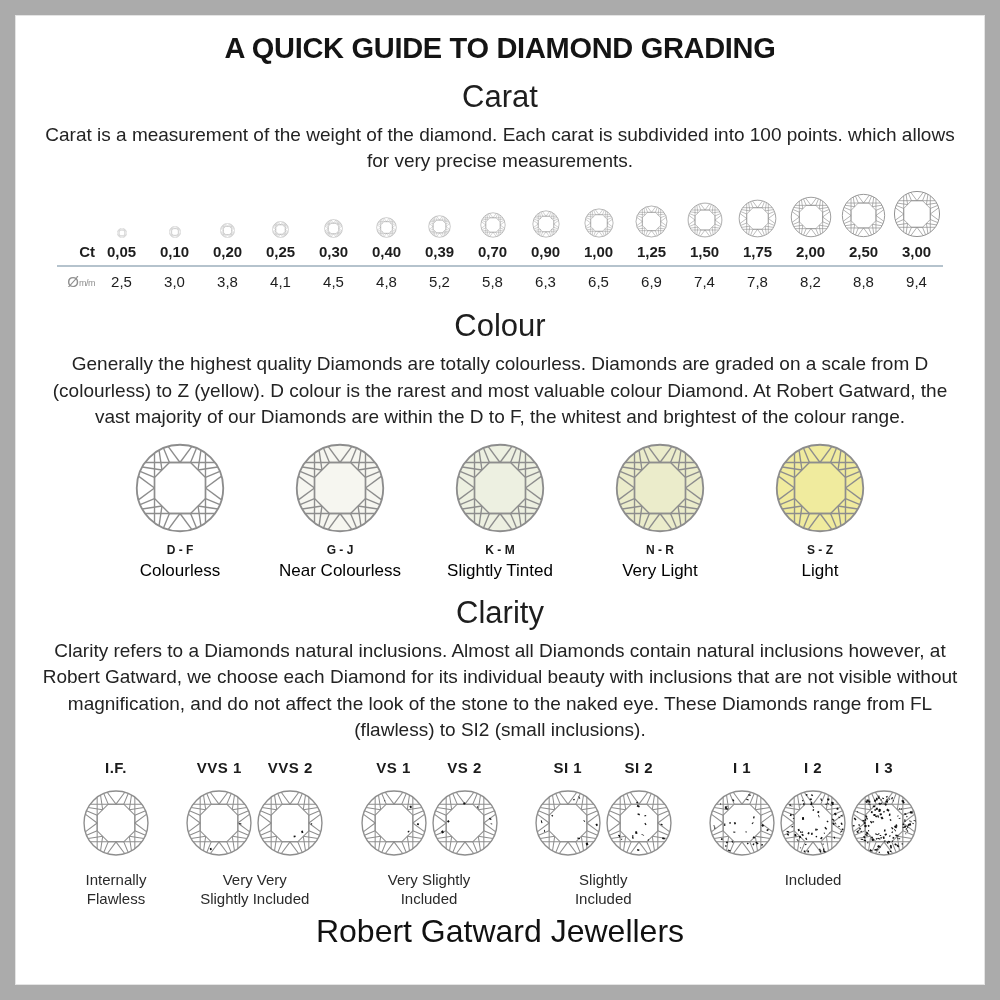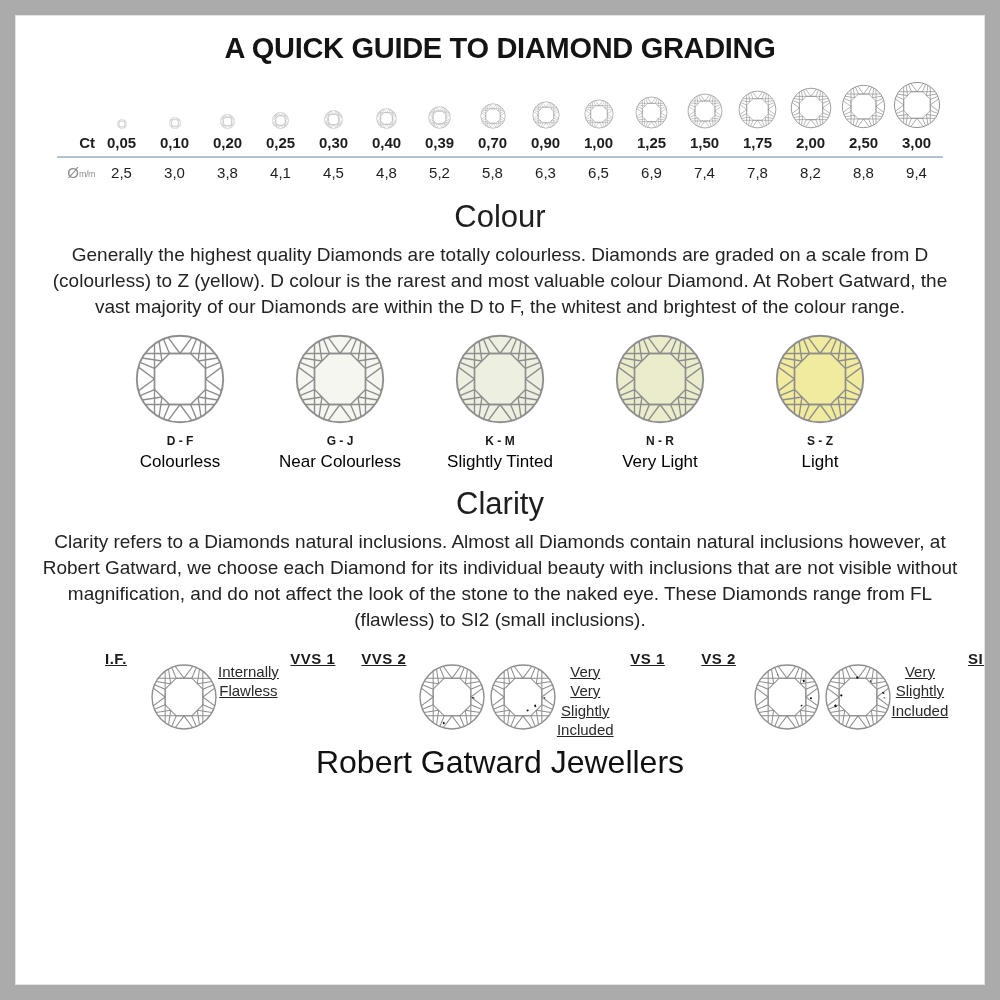--- a/index.html
+++ b/index.html
@@ -23,39 +23,41 @@
   .mmlab .unit{font-size:9px;vertical-align:1px;letter-spacing:-0.5px;}
   .divider{grid-column:1/-1;border:0;border-top:2px solid #b5c3cd;margin:1px 0;}
   
   .colour-row{display:flex;justify-content:space-between;padding:0 58px;margin-top:12px;}
   .colour-cell{display:flex;flex-direction:column;align-items:center;width:160px;}
   .range-label{font-size:12px;font-weight:bold;margin-top:9px;color:#1b1b1b;}
   .range-name{font-size:17px;margin-top:4px;color:#000000;}
   
   .clarity-row{display:flex;justify-content:space-between;align-items:flex-start;
                padding:0 40px;margin-top:16px;}
-  .cgroup{display:flex;flex-direction:row;align-items:flex-start;text-decoration:underline;}
+  .cgroup{display:flex;flex-direction:column;align-items:center;}
   .glabels,.gstones{display:flex;gap:3px;}
   .g-label{width:68px;text-align:center;font-size:15px;font-weight:bold;color:#1b1b1b;
            letter-spacing:0.5px;}
   .stone{width:68px;height:70px;display:flex;align-items:center;justify-content:center;
          margin-top:12px;}
   .g-name{font-size:15px;color:#2a2a2a;text-align:center;margin-top:12px;
           white-space:pre-line;line-height:1.3;}
   .footer{font-size:32px;font-weight:400;text-align:center;color:#111;margin-top:4px;}
   svg{display:block;}
 </style>
 </head>
 <body>
 
 <div class="page" style="background: rgb(171, 171, 171);">
  <div class="content">
 
   <div class="title">A QUICK GUIDE TO DIAMOND GRADING</div>
 
+  <div class="h2">Carat</div>
+  <div class="para">Carat is a measurement of the weight of the diamond. Each carat is subdivided into 100 points. which allows for very precise measurements.</div>
 
   <div class="ctable icons">
     <div class="icon-cell"></div>
     <div class="icon-cell">
           <svg viewBox="0 0 100 100" width="10" height="10">
             <circle cx="50" cy="50" r="47" fill="#ffffff" stroke="#8d8d8d" stroke-width="2"></circle>
             <polygon points="77.7163859753386,61.48050297095269 61.4805029709527,77.7163859753386 38.51949702904731,77.7163859753386 22.283614024661397,61.4805029709527 22.28361402466139,38.51949702904732 38.519497029047315,22.283614024661393 61.4805029709527,22.2836140246614 77.71638597533861,38.519497029047315" fill="none" stroke="#8d8d8d" stroke-width="1.5"></polygon>
             <line x1="12.030143534640537" y1="22.3" x2="87.96985646535947" y2="22.3" stroke="#8d8d8d" stroke-width="1.5"></line>
             <line x1="12.030143534640537" y1="77.7" x2="87.96985646535947" y2="77.7" stroke="#8d8d8d" stroke-width="1.5"></line>
             <line x1="22.3" y1="12.030143534640537" x2="22.3" y2="87.96985646535947" stroke="#8d8d8d" stroke-width="1.5"></line>

